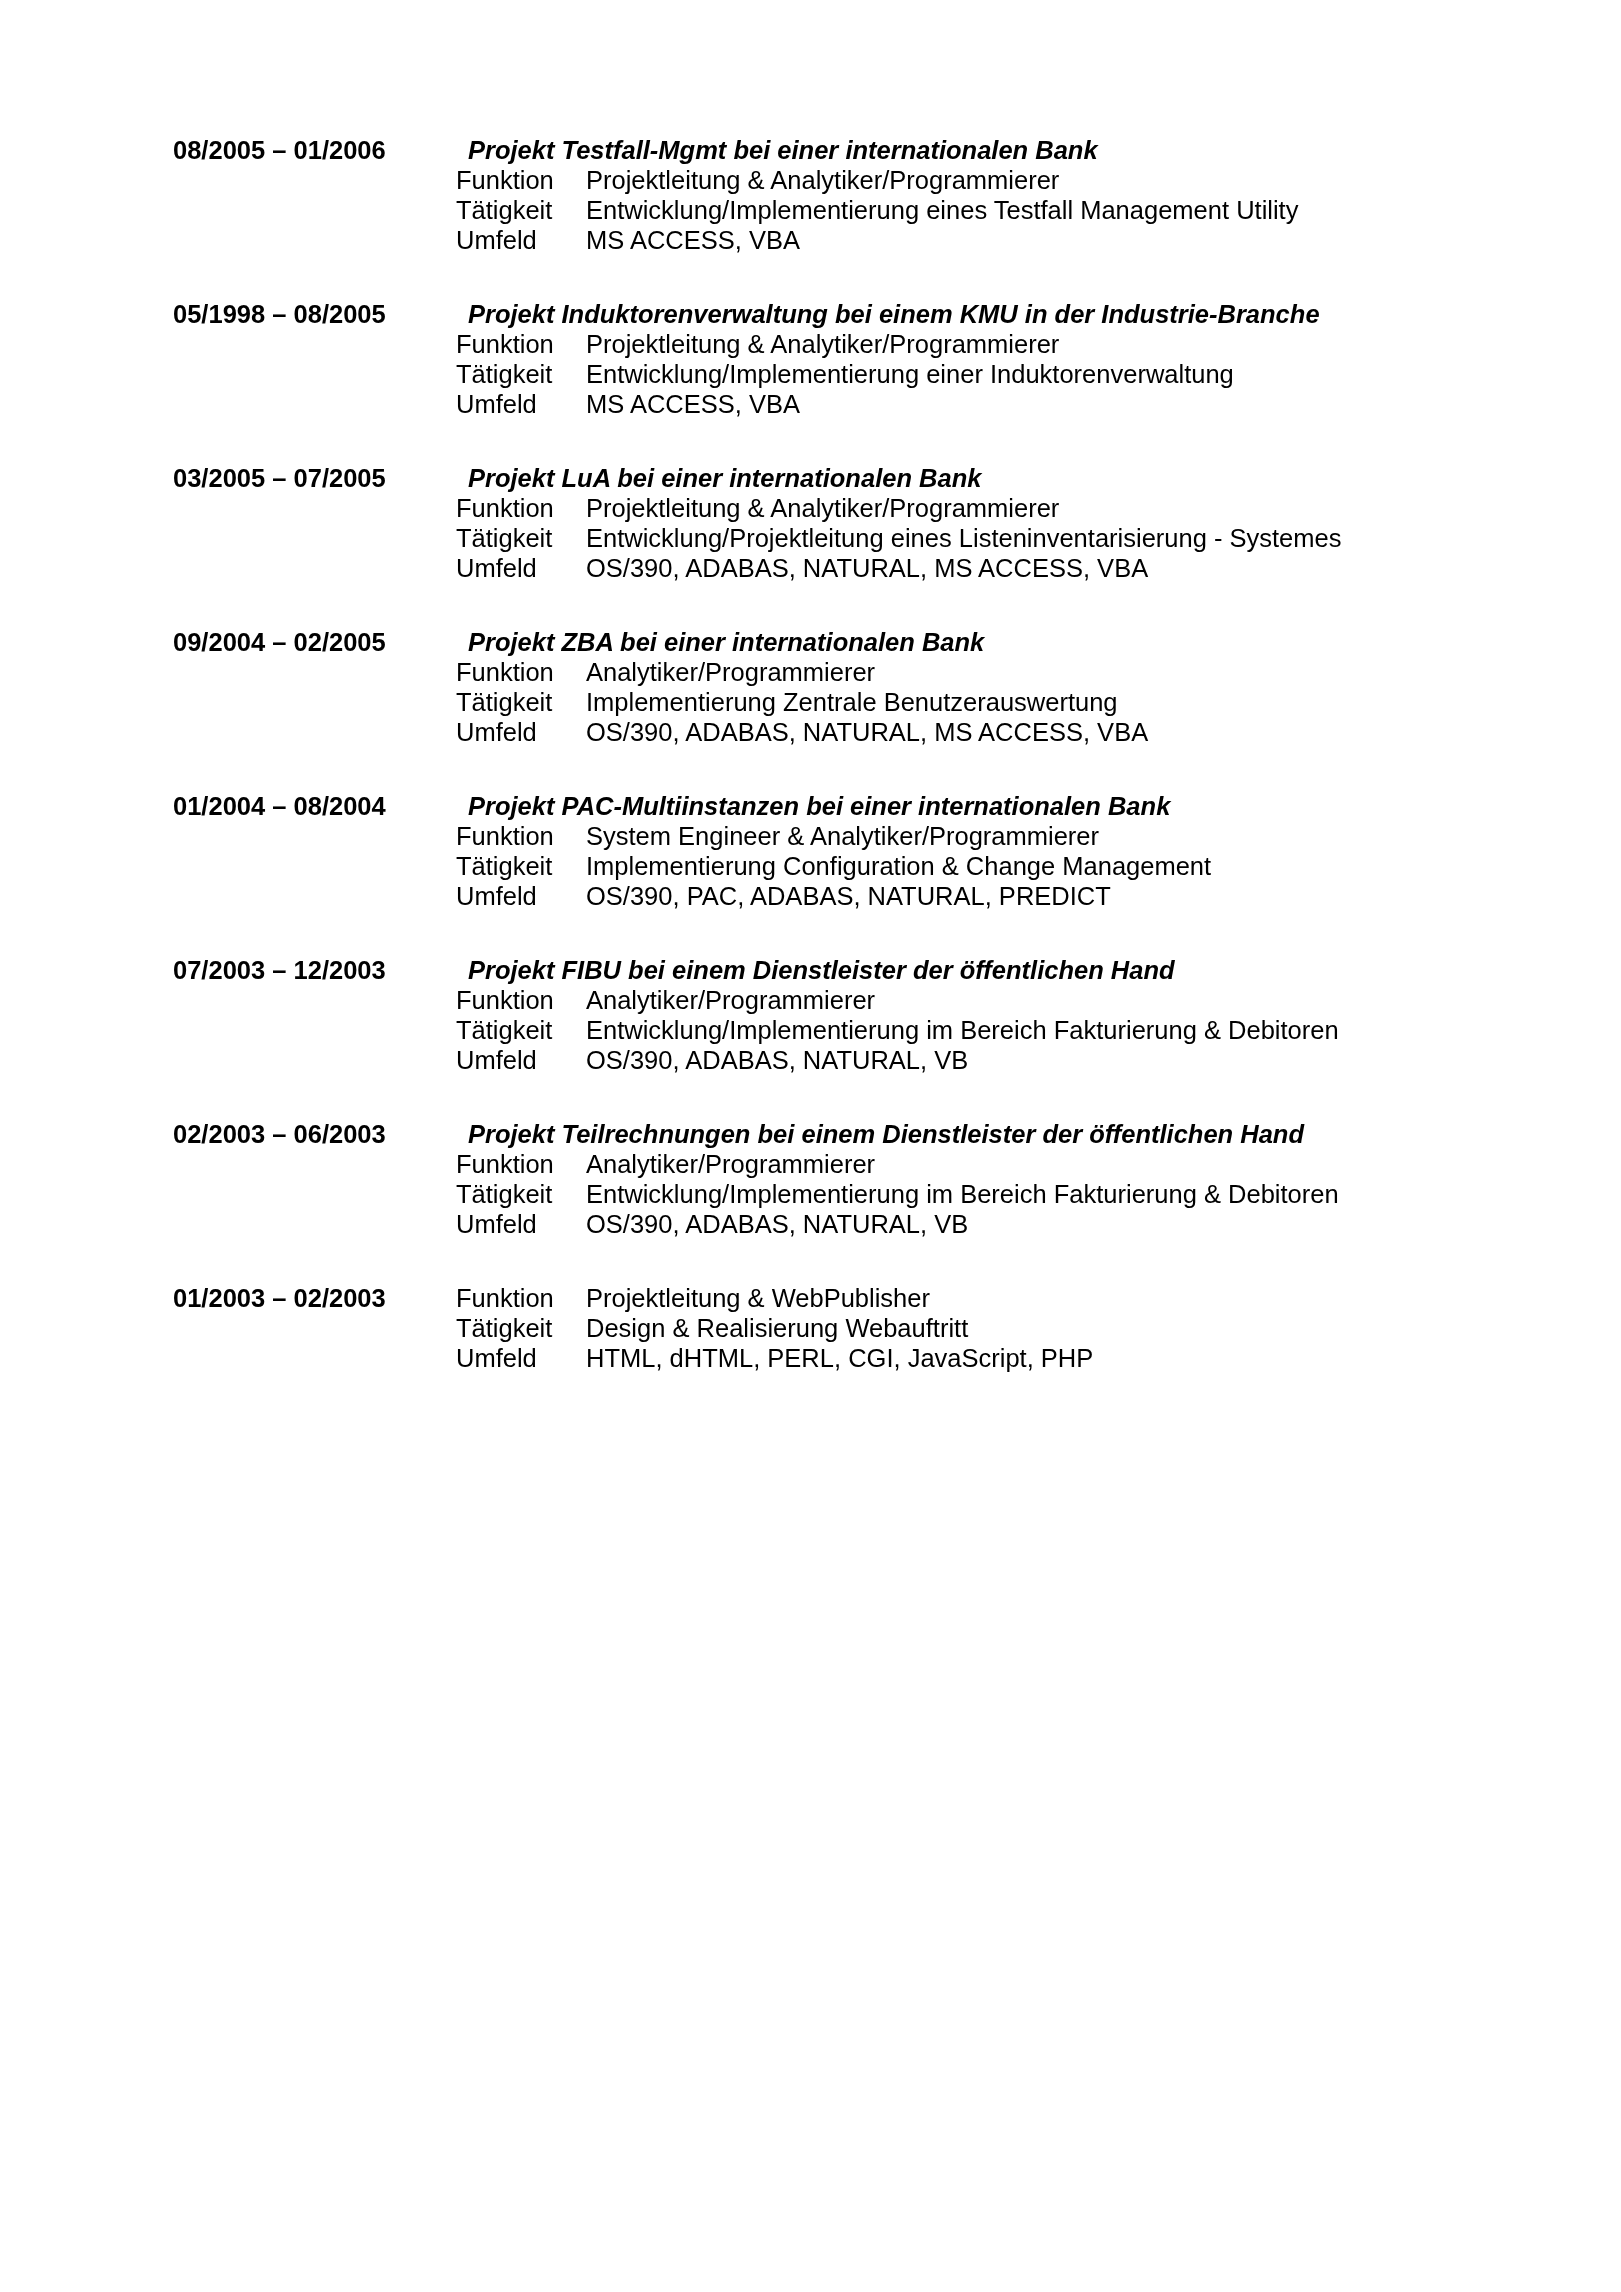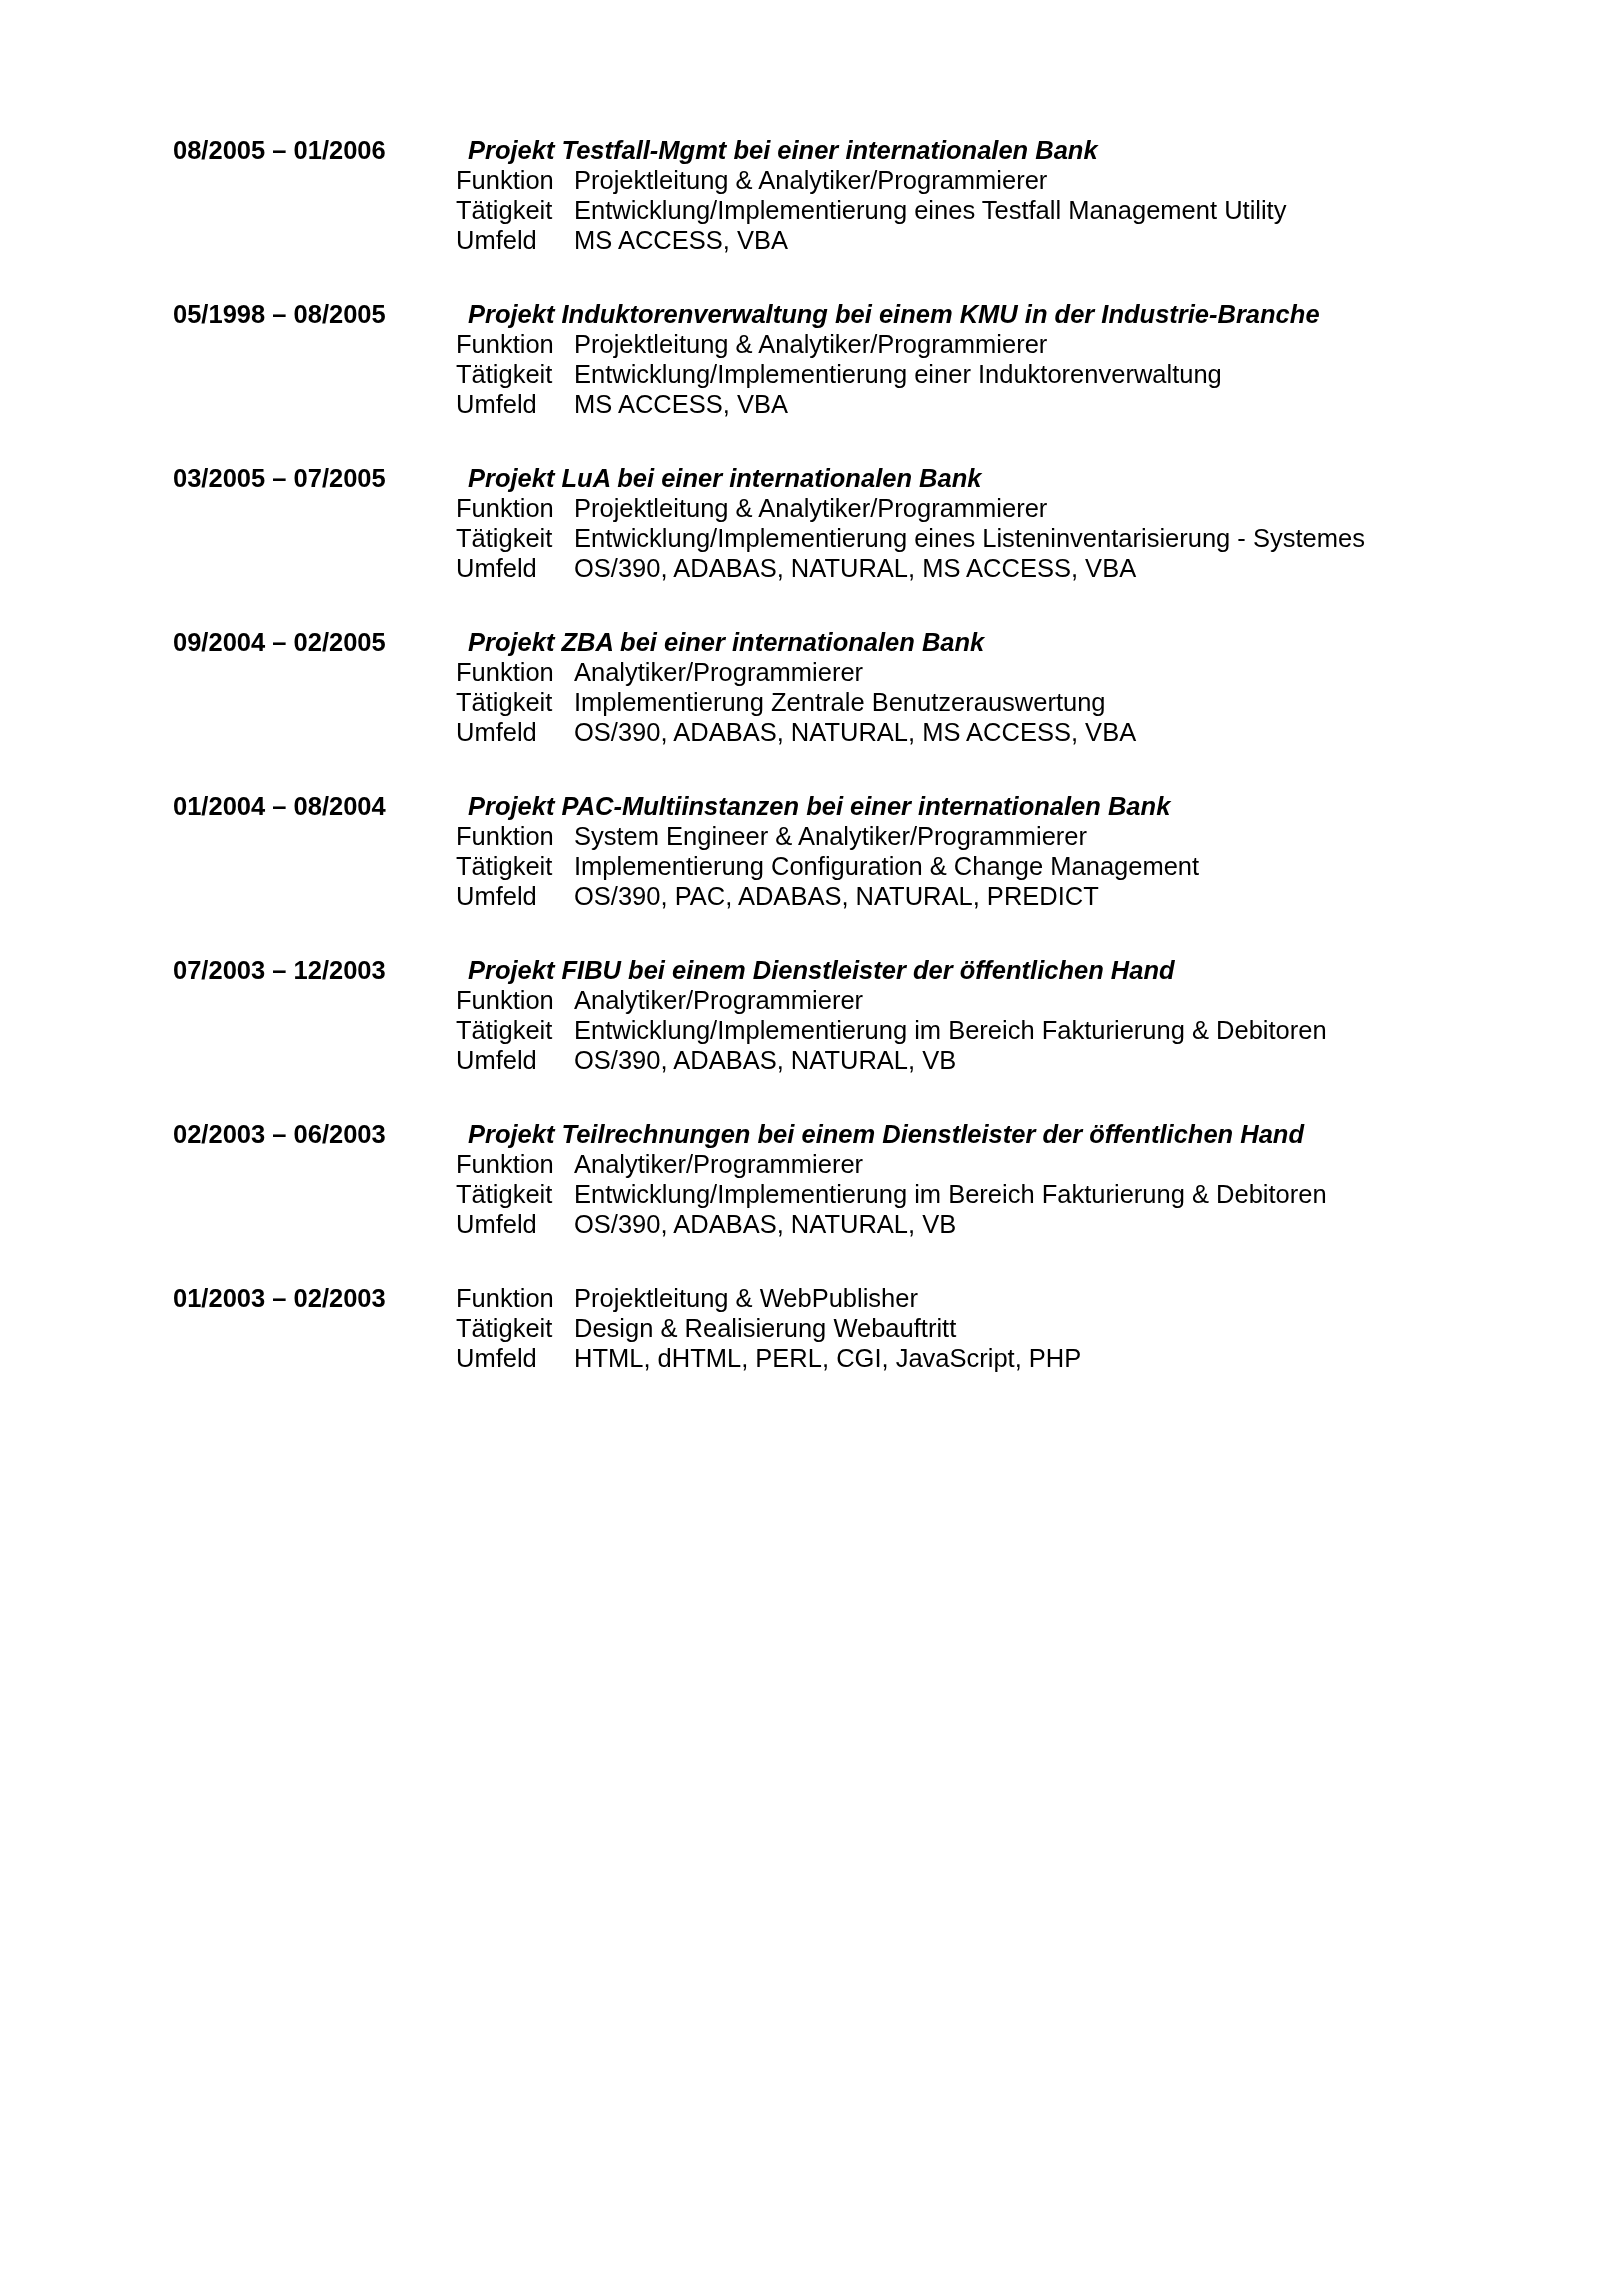--- a/index.html
+++ b/index.html
@@ -42,20 +42,21 @@
   }
   .entry-title {
     font-weight: bold;
     font-style: italic;
     white-space: nowrap;
     margin-left: 12px;
   }
   .detail-row {
     display: flex;
     flex-direction: row;
+    gap: 12px;
   }
   .detail-label {
     flex: 0 0 118px;
   }
   .detail-value {
     flex: 1 1 auto;
     white-space: nowrap;
   }
 </style>
 </head>
@@ -104,21 +105,21 @@
   <section class="entry">
     <div class="entry-period">03/2005 – 07/2005</div>
     <div class="entry-details">
       <div class="entry-title">Projekt LuA bei einer internationalen Bank</div>
       <div class="detail-row">
         <span class="detail-label">Funktion</span>
         <span class="detail-value">Projektleitung &amp; Analytiker/Programmierer</span>
       </div>
       <div class="detail-row">
         <span class="detail-label">Tätigkeit</span>
-        <span class="detail-value">Entwicklung/Implementierung eines Listeninventarisierung - Systemes</span>
+        <span class="detail-value">Entwicklung/Projektleitung eines Listeninventarisierung - Systemes</span>
       </div>
       <div class="detail-row">
         <span class="detail-label">Umfeld</span>
         <span class="detail-value">OS/390, ADABAS, NATURAL, MS ACCESS, VBA</span>
       </div>
     </div>
   </section>
 
   <section class="entry">
     <div class="entry-period">09/2004 – 02/2005</div>

